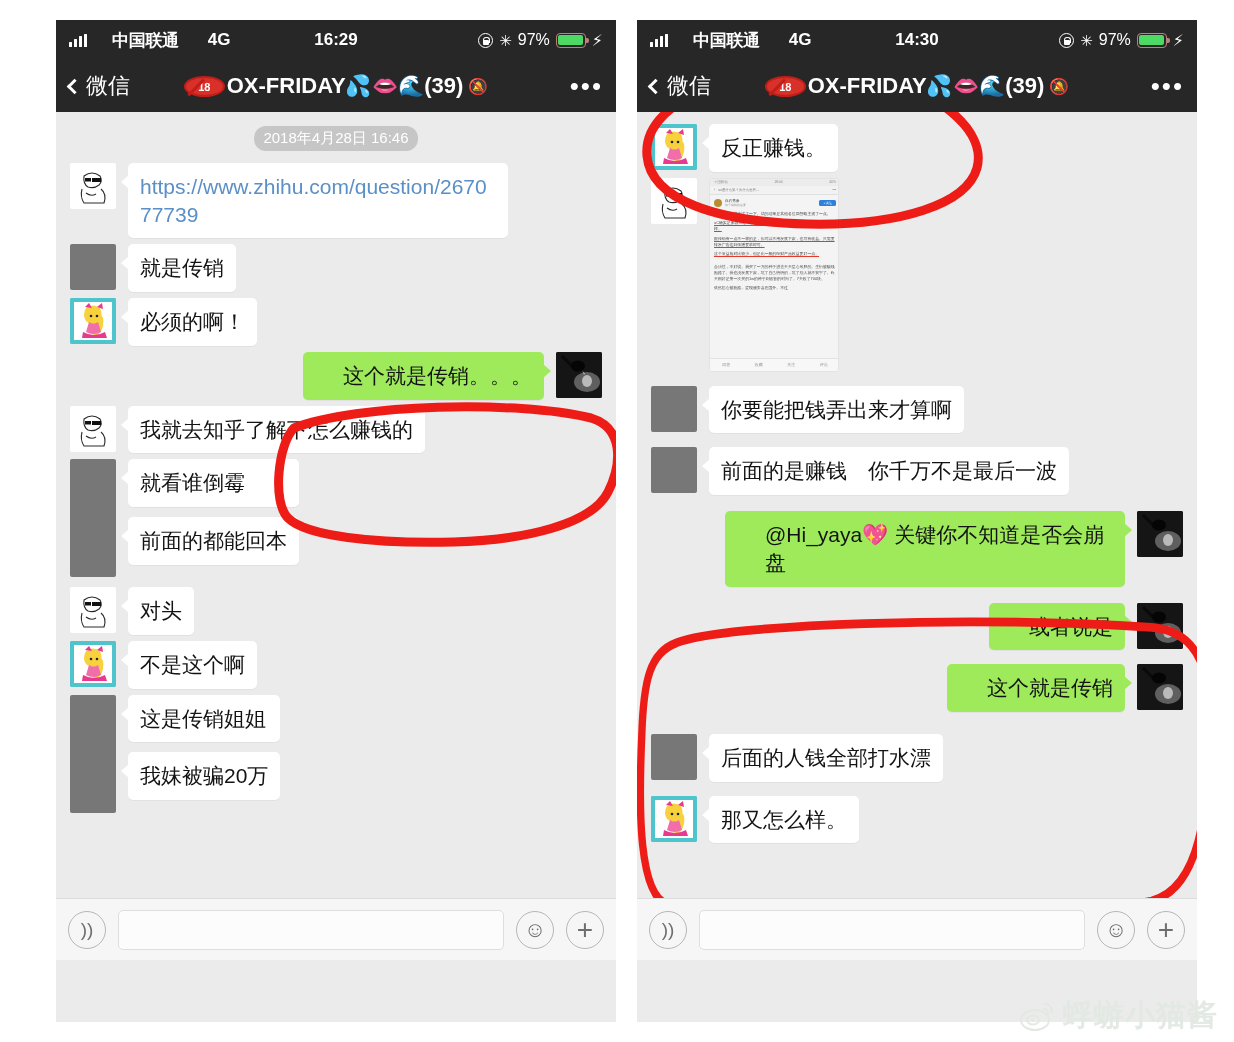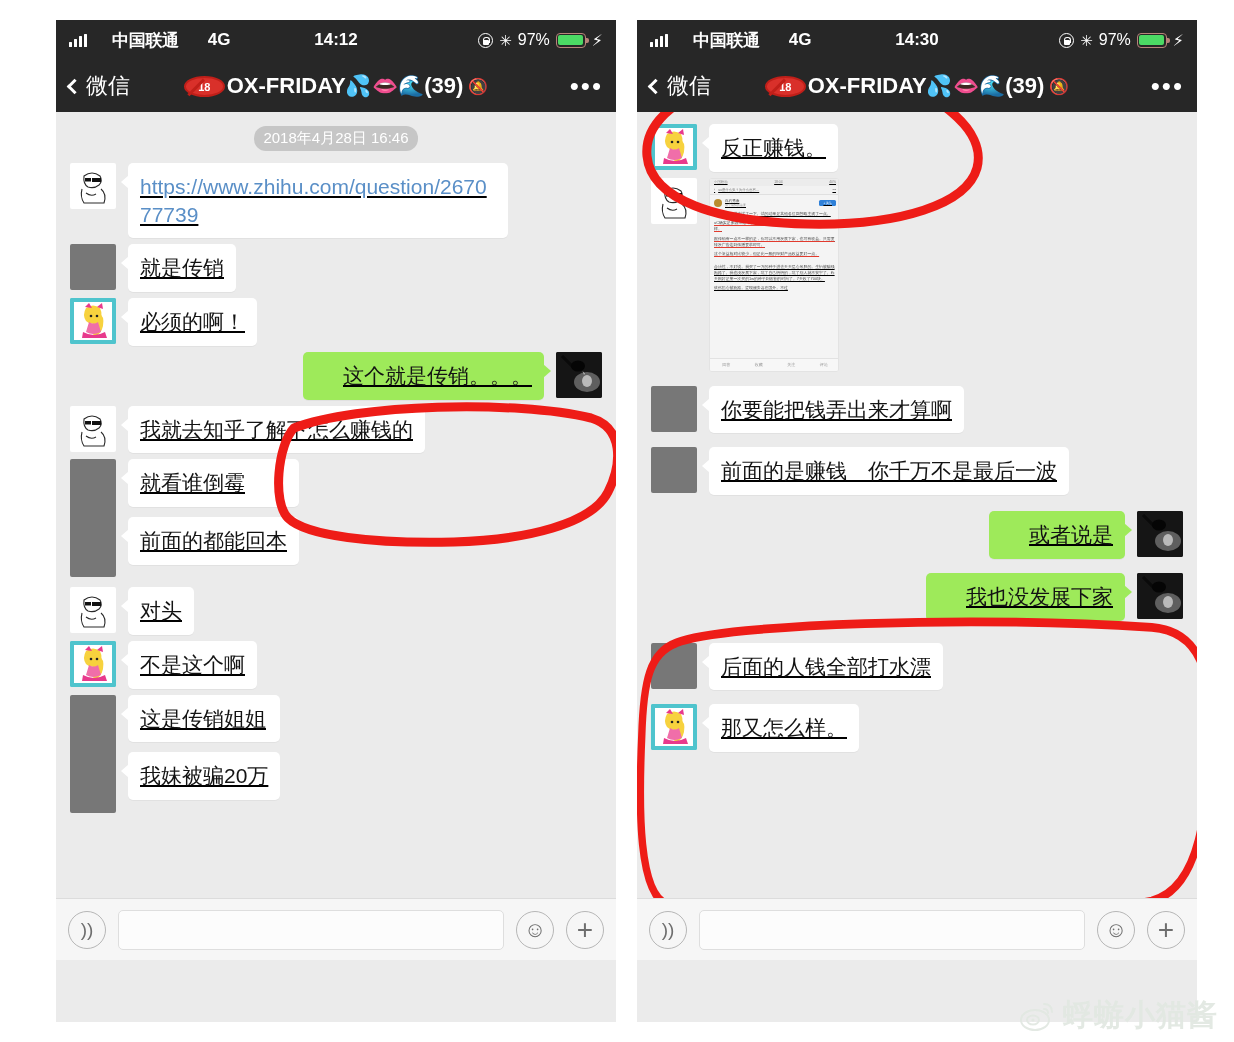--- a/index.html
+++ b/index.html
@@ -127,21 +127,20 @@
     background:#c6c6c6;
     color:#fff;
     font-size:15px;
     padding:3px 9px;
     border-radius:12px;
   }
   .row {
     display:flex;
     align-items:flex-start;
     padding: 6px 14px 0 14px;
-    text-decoration: underline;
   }
   .row.me { justify-content:flex-end; }
   .avatar {
     width:46px;height:46px;flex:0 0 46px;border-radius:2px;
     background:#767676; overflow:hidden; position:relative;
   }
   .avatar.grey { background:#777777; }
   .avatar.sketch { background:#ffffff; }
   .avatar.sketch svg { width:100%; height:100%; display:block; }
   .avatar.doll { background:#4fc4cd; }
@@ -260,21 +259,21 @@
       <div class="sb-left">
         <span class="sb-bars">
             <i></i>
             <i></i>
             <i></i>
             <i></i>
           </span>
         <span class="sb-carrier">中国联通</span>
         <span class="sb-net">4G</span>
       </div>
-      <div class="sb-time">14:12</div>
+      <div class="sb-time">16:29</div>
       <div class="sb-right">
         <span class="sb-lock"></span>
         <span class="sb-bt">✳</span>
         <span class="sb-pct">97%</span>
         <span class="sb-batt">
             <span></span>
           </span>
         <span class="sb-bolt">⚡</span>
       </div>
     </div>
@@ -556,36 +555,48 @@
       <div class="row" style="padding-top:14px">
         <div class="avatar grey"></div>
         <div class="bubble">你要能把钱弄出来才算啊</div>
       </div>
 
       <div class="row" style="padding-top:14px">
         <div class="avatar grey"></div>
         <div class="bubble" style="max-width:430px">前面的是赚钱　你千万不是最后一波</div>
       </div>
 
-
       <div class="row me" style="padding-top:16px">
-        <div class="bubble green">或者说是</div>
+        <div class="bubble green" style="max-width:400px">@Hi_yaya💖 关键你不知道是否会崩盘</div>
         <div class="avatar lamp">
           <svg viewBox="0 0 46 46">
               <rect width="46" height="46" fill="#151515"></rect>
             <ellipse cx="31" cy="30" rx="13" ry="10" fill="#9c9c9c" opacity=".55"></ellipse>
             <path d="M6 4 L18 16" stroke="#0a0a0a" stroke-width="3"></path>
             <ellipse cx="22" cy="14" rx="7" ry="5.5" fill="#050505"></ellipse>
             <ellipse cx="31" cy="29" rx="5" ry="6" fill="#d8d8d8" opacity=".75"></ellipse>
           </svg>
         </div>
       </div>
 
+      <div class="row me" style="padding-top:16px">
+        <div class="bubble green">或者说是</div>
+        <div class="avatar lamp">
+          <svg viewBox="0 0 46 46">
+              <rect width="46" height="46" fill="#151515"></rect>
+            <ellipse cx="31" cy="30" rx="13" ry="10" fill="#9c9c9c" opacity=".55"></ellipse>
+            <path d="M6 4 L18 16" stroke="#0a0a0a" stroke-width="3"></path>
+            <ellipse cx="22" cy="14" rx="7" ry="5.5" fill="#050505"></ellipse>
+            <ellipse cx="31" cy="29" rx="5" ry="6" fill="#d8d8d8" opacity=".75"></ellipse>
+          </svg>
+        </div>
+      </div>
+
       <div class="row me" style="padding-top:14px">
-        <div class="bubble green">我也没发展下家</div>
+        <div class="bubble green">这个就是传销</div>
         <div class="avatar lamp">
           <svg viewBox="0 0 46 46">
               <rect width="46" height="46" fill="#151515"></rect>
             <ellipse cx="31" cy="30" rx="13" ry="10" fill="#9c9c9c" opacity=".55"></ellipse>
             <path d="M6 4 L18 16" stroke="#0a0a0a" stroke-width="3"></path>
             <ellipse cx="22" cy="14" rx="7" ry="5.5" fill="#050505"></ellipse>
             <ellipse cx="31" cy="29" rx="5" ry="6" fill="#d8d8d8" opacity=".75"></ellipse>
           </svg>
         </div>
       </div>

